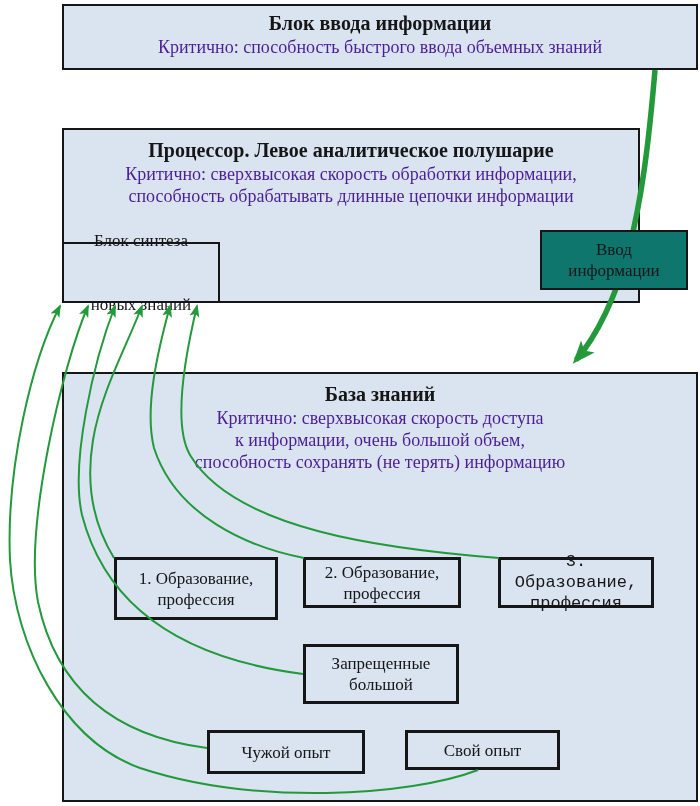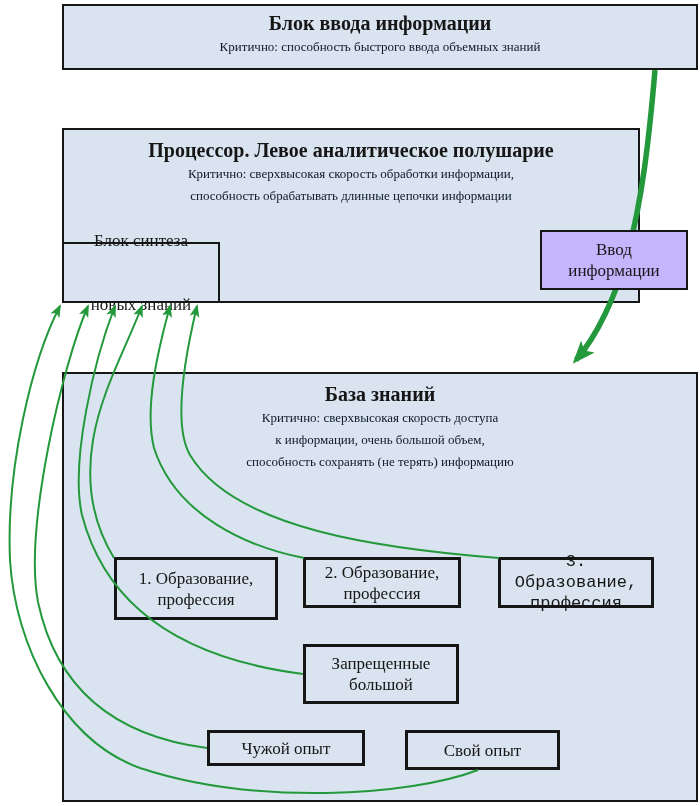--- a/index.html
+++ b/index.html
@@ -8,45 +8,45 @@
     font-family:"Liberation Serif","DejaVu Serif",serif;
   }
   .block{
     position:absolute;background:#d9e4f0;border:2px solid #161616;
     box-sizing:border-box;text-align:center;z-index:1;
   }
   .block-title{
     display:block;font-weight:bold;font-size:20px;line-height:25px;color:#161616;
   }
   .block-sub{
-    display:block;font-size:13px;line-height:22px;color:#0f172a;
+    display:block;font-size:18px;line-height:22px;color:#4c1d95;
   }
   .small-box{
     position:absolute;background:#d9e4f0;border:3px solid #161616;
     box-sizing:border-box;display:flex;flex-direction:column;
     align-items:center;justify-content:center;
     font-size:17px;line-height:21px;color:#161616;text-align:center;z-index:1;
   }
   .line{display:block;}
   
   #input-block{left:62px;top:4px;width:636px;height:66px;padding-top:5px;}
   
   #processor-block{left:62px;top:128px;width:578px;height:175px;padding-top:8px;}
   
   #synthesis-box{left:62px;top:242px;width:158px;height:61px;border-width:2px;gap:43px;}
   
   #kb-block{left:62px;top:372px;width:636px;height:430px;padding-top:8px;}
   
-  #vvod-box{left:540px;top:230px;width:148px;height:60px;background:#c4b5fd;border-width:2px;z-index:3;}
+  #vvod-box{left:540px;top:230px;width:148px;height:60px;background:#0f766e;border-width:2px;z-index:3;}
   
   #edu1{left:114px;top:557px;width:164px;height:63px;}
   #edu2{left:303px;top:557px;width:158px;height:51px;}
   #edu3{left:498px;top:557px;width:156px;height:51px;font-family:Liberation Mono, monospace;}
   #forbidden{left:303px;top:644px;width:156px;height:60px;}
-  #chuzhoy{left:207px;top:730px;width:158px;height:36px;}
+  #chuzhoy{left:207px;top:730px;width:158px;height:44px;}
   #svoy{left:405px;top:730px;width:155px;height:40px;}
   
   #arrows{position:absolute;left:0;top:0;width:700px;height:806px;z-index:2;pointer-events:none;}
   #arrows path.flow{fill:none;stroke:#23993c;stroke-width:2px;}
   #arrows path.big{fill:none;stroke:#23993c;stroke-width:5.5px;}
 </style>
 </head>
 <body>
 
 <div id="canvas">

